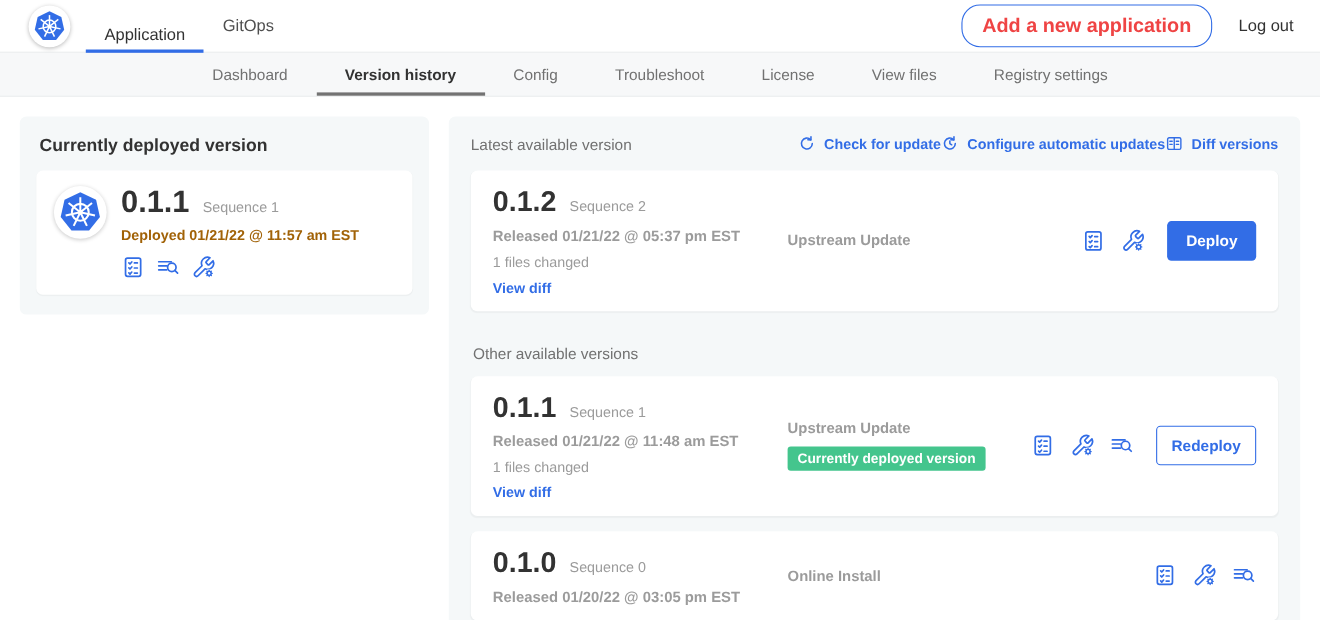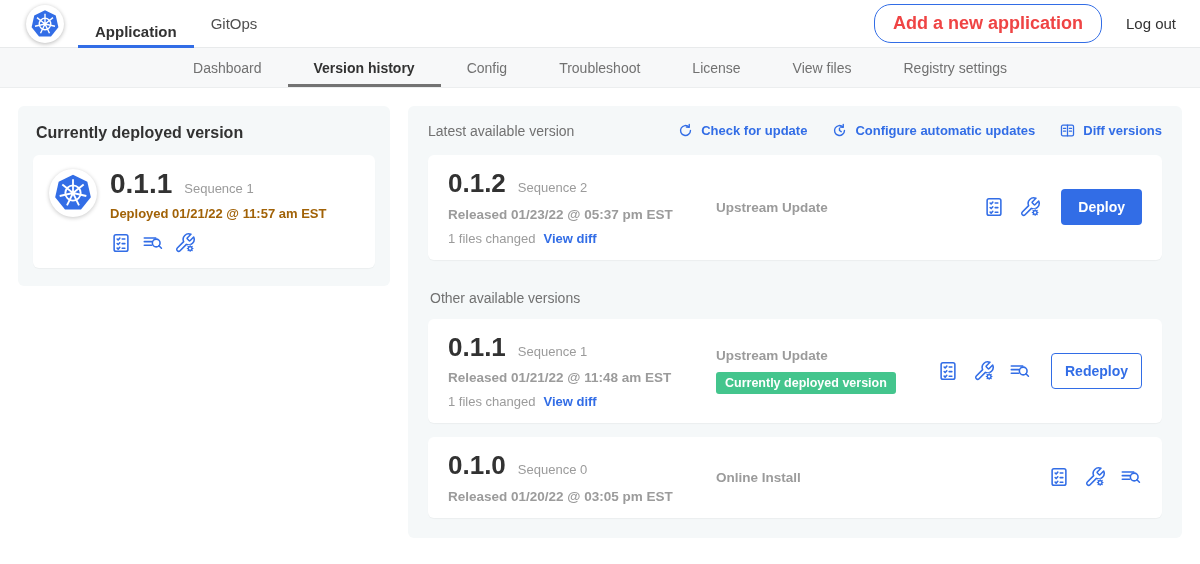--- a/index.html
+++ b/index.html
@@ -11,21 +11,21 @@
   }
   
   .header { height:48px; display:flex; align-items:center; background:#fff;
             border-bottom:1px solid #e8eaeb; padding-left:26px; }
   .logo-circle { width:38px; height:38px; border-radius:50%; background:#fff;
                  box-shadow:0 1px 4px rgba(0,0,0,.28); display:flex; align-items:center;
                  justify-content:center; margin-right:14px; flex:0 0 auto; }
   .logo-circle svg { width:30px; height:30px; }
   .header-tab { height:48px; display:flex; align-items:center; padding:0 17px;
                 font-size:15px; color:#4f4f4f; cursor:pointer; }
-  .header-tab.active { color:#323232; font-weight:700;
+  .header-tab.active { color:#323232; font-weight:400;
                        border-bottom:3px solid #326de6; padding-top:18px; }
   .header-spacer { flex:1; }
   .add-app-btn { border:1px solid #326de6; color:#ef4444; background:#fff;
                  font-weight:700; font-size:18px; border-radius:17px;
                  padding:8px 18px; margin-right:24px; cursor:pointer;
                  font-family:Liberation Sans, sans-serif; }
   .logout { font-size:15px; color:#323232; margin-right:24px; cursor:pointer; }
 
   
   .subnav { height:40px; background:#f7f8f9; display:flex; justify-content:center;
@@ -53,34 +53,34 @@
   .seq { font-size:13px; color:#9b9b9b; }
   .deployed-date { font-size:13px; font-weight:600; color:#a16207; margin-top:8px; }
   .icon-row { display:flex; gap:10px; margin-top:11px; align-items:center; }
   .ic { width:22px; height:22px; cursor:pointer; position:relative; }
   .ic svg { width:22px; height:22px; display:block; }
 
   
   .panel { flex:1; background:#f5f8f9; border-radius:6px; padding:16px 20px 20px; }
   .panel-head { display:flex; align-items:center; margin-bottom:16px; }
   .panel-title { font-size:14px; color:#717171; }
-  .panel-actions { margin-left:auto; display:flex; gap:24px; align-items:center; }
+  .panel-actions { margin-left:auto; display:flex; align-items:center; }
   .action-link { display:flex; gap:7px; align-items:center; color:#326de6;
                  font-size:13px; font-weight:700; cursor:pointer; }
   .action-link svg { width:17px; height:17px; display:block; }
 
   .other-title { font-size:14px; color:#717171; margin:30px 0 13px 2px; }
 
   .row-card { background:#fff; border-radius:6px; padding:14px 20px;
               display:flex; align-items:center; box-shadow:0 1px 1px rgba(0,0,0,.04); }
   .row-card.mb { margin-bottom:14px; }
   .zone-left { width:250px; flex:0 0 auto; }
   .row-version { font-size:26px; font-weight:700; color:#323232; line-height:1.1; }
   .row-released { font-size:13.5px; color:#9b9b9b; font-weight:600; margin-top:9px; }
-  .row-files { font-size:13px; color:#9b9b9b; margin-top:9px; display:flex; gap:8px; }
+  .row-files { font-size:13px; color:#9b9b9b; margin-top:9px; display:flex; gap:8px;flex-direction:column; }
   .view-diff { color:#326de6; font-weight:700; cursor:pointer; }
   .zone-mid { flex:1; padding-left:18px; }
   .source-label { font-size:13.5px; color:#9b9b9b; font-weight:700; }
   .badge { display:inline-block; margin-top:9px; font-size:12.5px; font-weight:700;
            color:#fff; padding:4px 9px; border-radius:3px; white-space:nowrap; }
   .badge.success { background:#44c58d; }
   .badge.muted { background:#b4bcc0; }
   .zone-right { display:flex; align-items:center; gap:14px; flex:0 0 auto; }
   .btn-primary { background:#326de6; color:#fff; font-weight:700; font-size:14px;
                  border:none; border-radius:4px; padding:10px 17px; margin-left:6px;
@@ -222,21 +222,21 @@
         </div>
       </div>
     </div>
 
     <div class="row-card">
       <div class="zone-left">
         <div class="version-line">
           <span class="row-version">0.1.2</span>
           <span class="seq">Sequence 2</span>
         </div>
-        <div class="row-released">Released 01/23/22 @ 05:37 pm EST</div>
+        <div class="row-released">Released 01/21/22 @ 05:37 pm EST</div>
         <div class="row-files">
           <span>1 files changed</span>
           <span class="view-diff">View diff</span>
         </div>
       </div>
       <div class="zone-mid">
         <div class="source-label">Upstream Update</div>
       </div>
       <div class="zone-right">
         <span class="ic">

